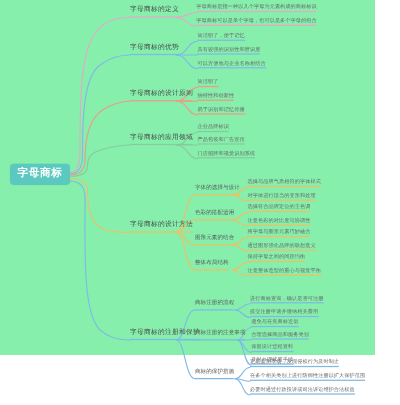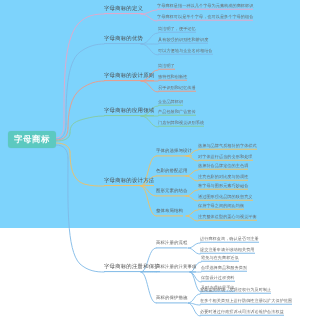--- a/index.html
+++ b/index.html
@@ -2,21 +2,21 @@
 <html lang="zh"><head>
 <meta charset="utf-8">
 <title>字母商标 — 思维导图</title>
 <style>
   html,body{margin:0;padding:0;}
   body{
     width:300px;height:324px;overflow:hidden;background:#ffffff;
     font-family:"DejaVu Sans","Liberation Sans",sans-serif;
     -webkit-font-smoothing:none;
   }
-  #canvas{position:relative;width:300px;height:228px;background:#7dd3fc;}
+  #canvas{position:relative;width:300px;height:284px;background:#86efac;}
   #wires{position:absolute;left:0;top:0;width:300px;height:324px;pointer-events:none;}
 
   
   .root{
     position:absolute;
     background:#5cc9c0;
     color:#ffffff;
     border-radius:3px;
     font-size:8.5px;
     font-weight:bold;

